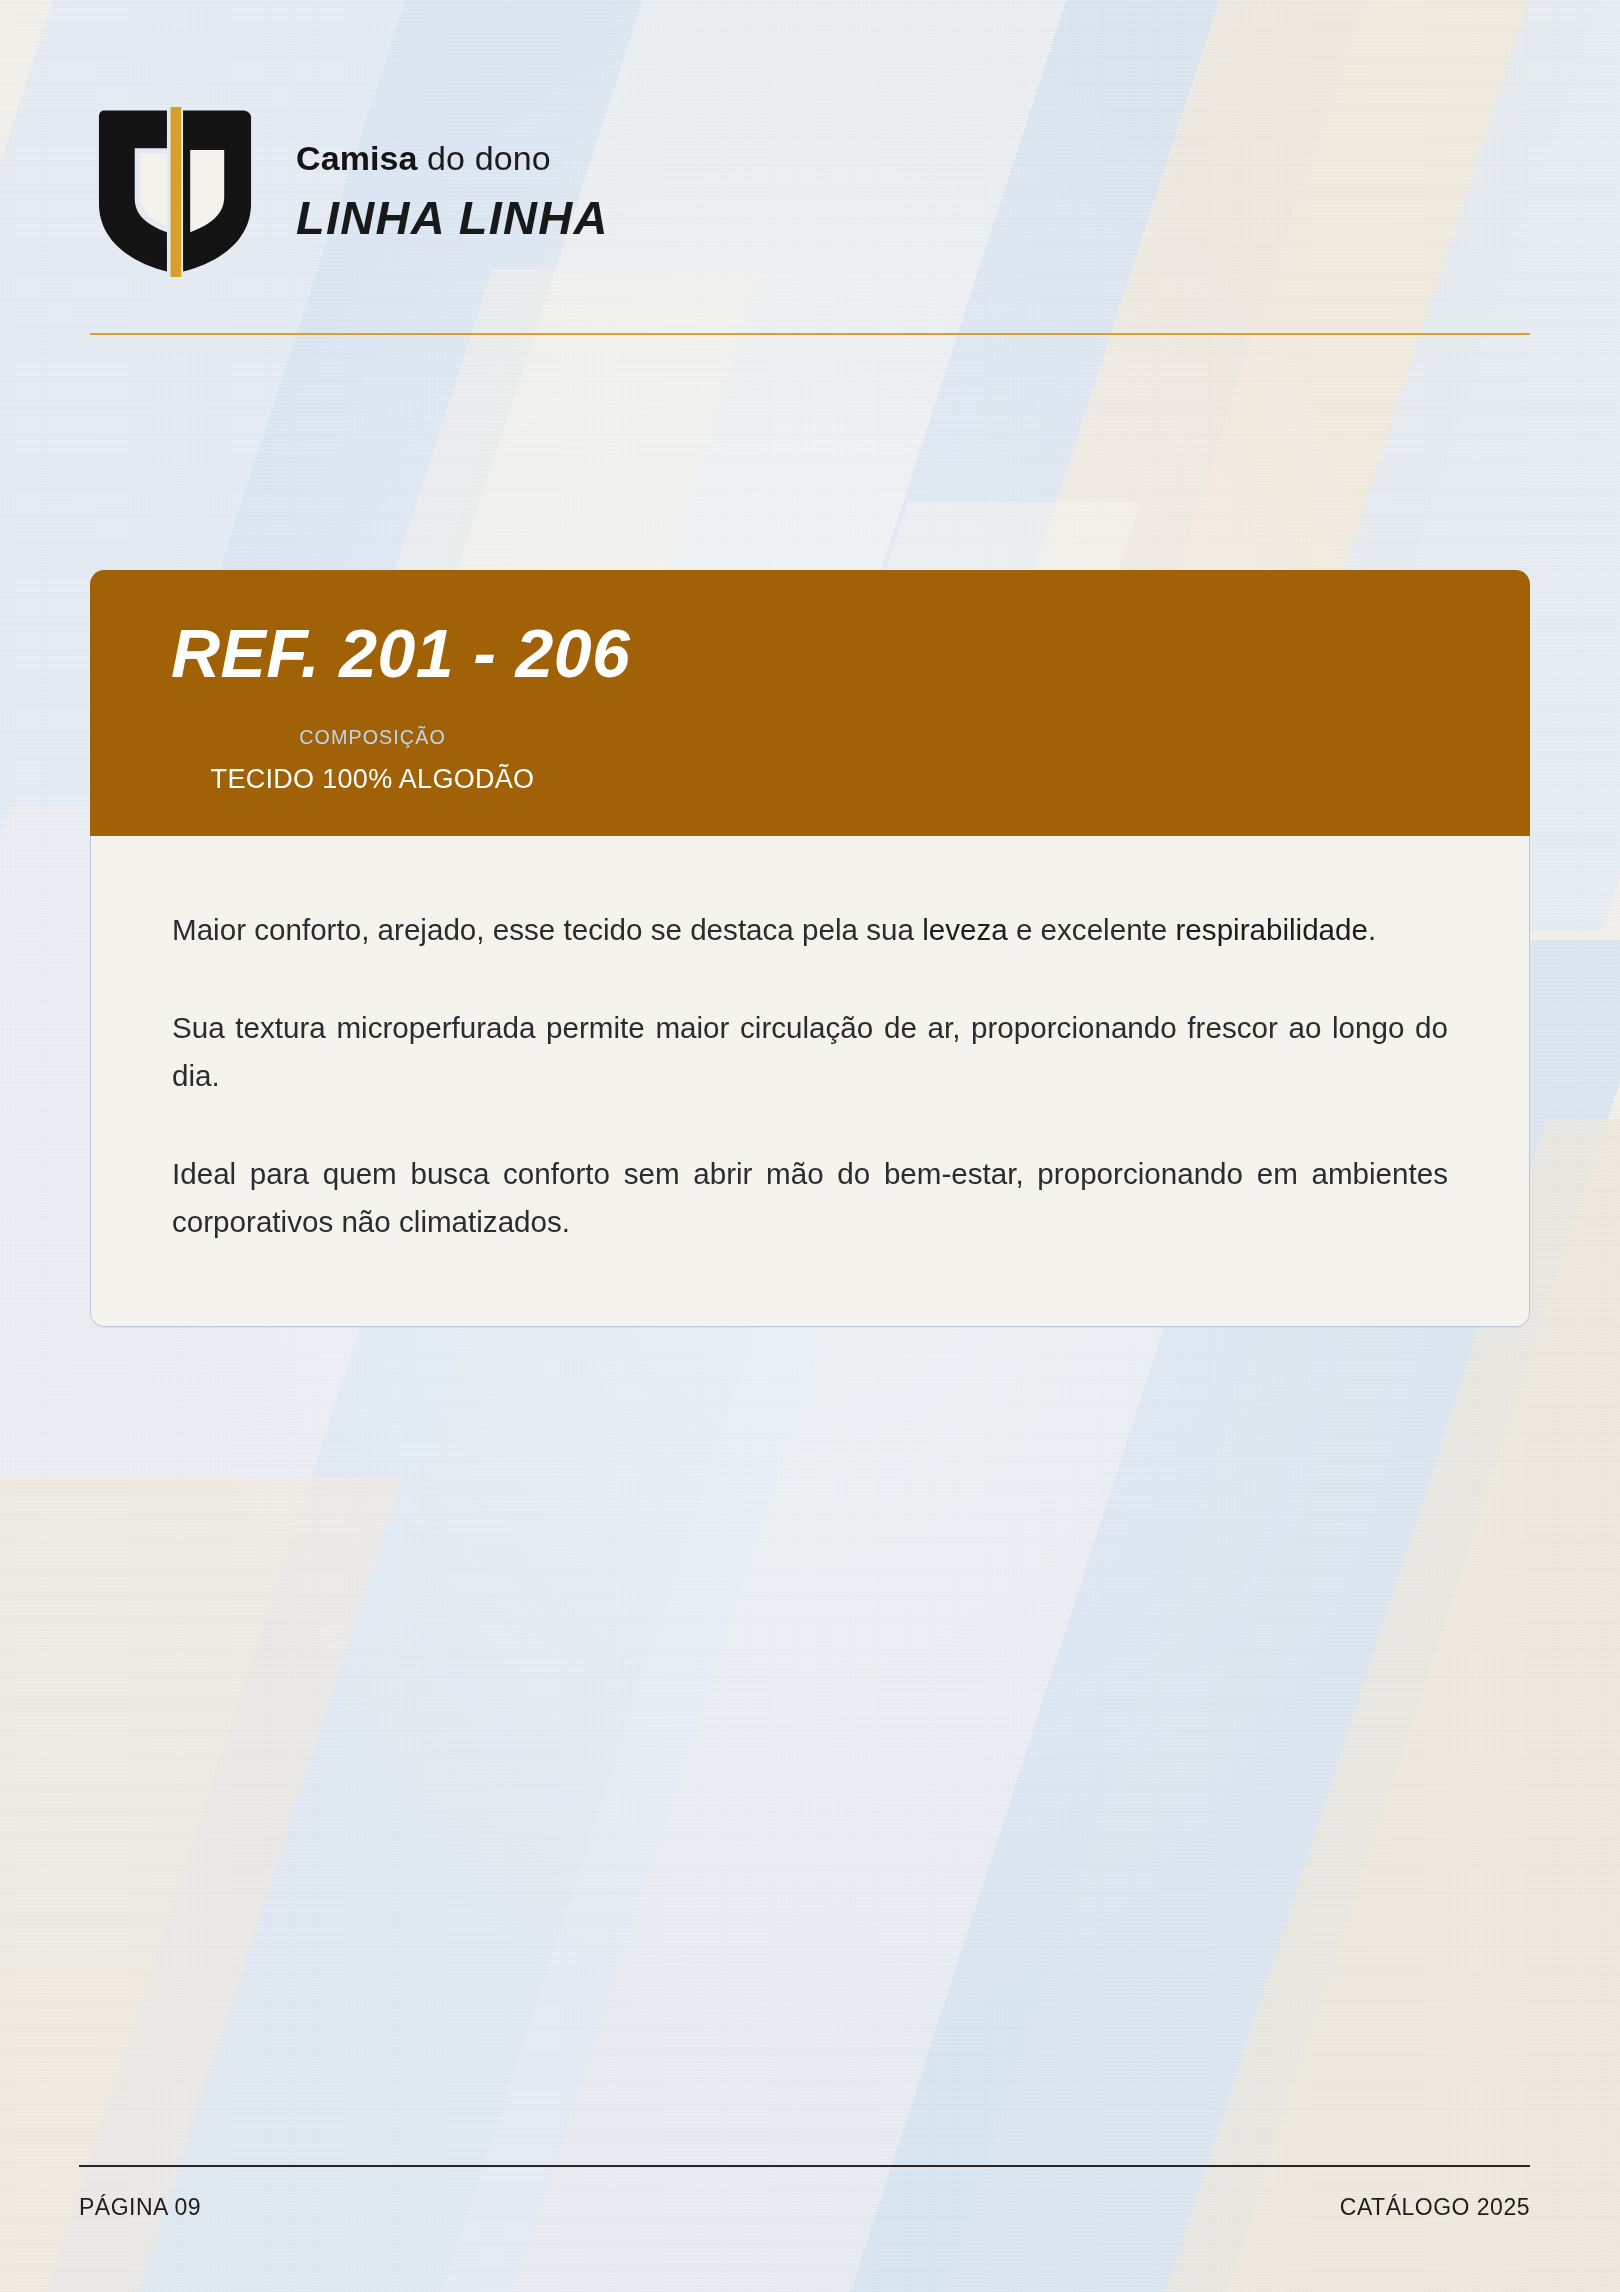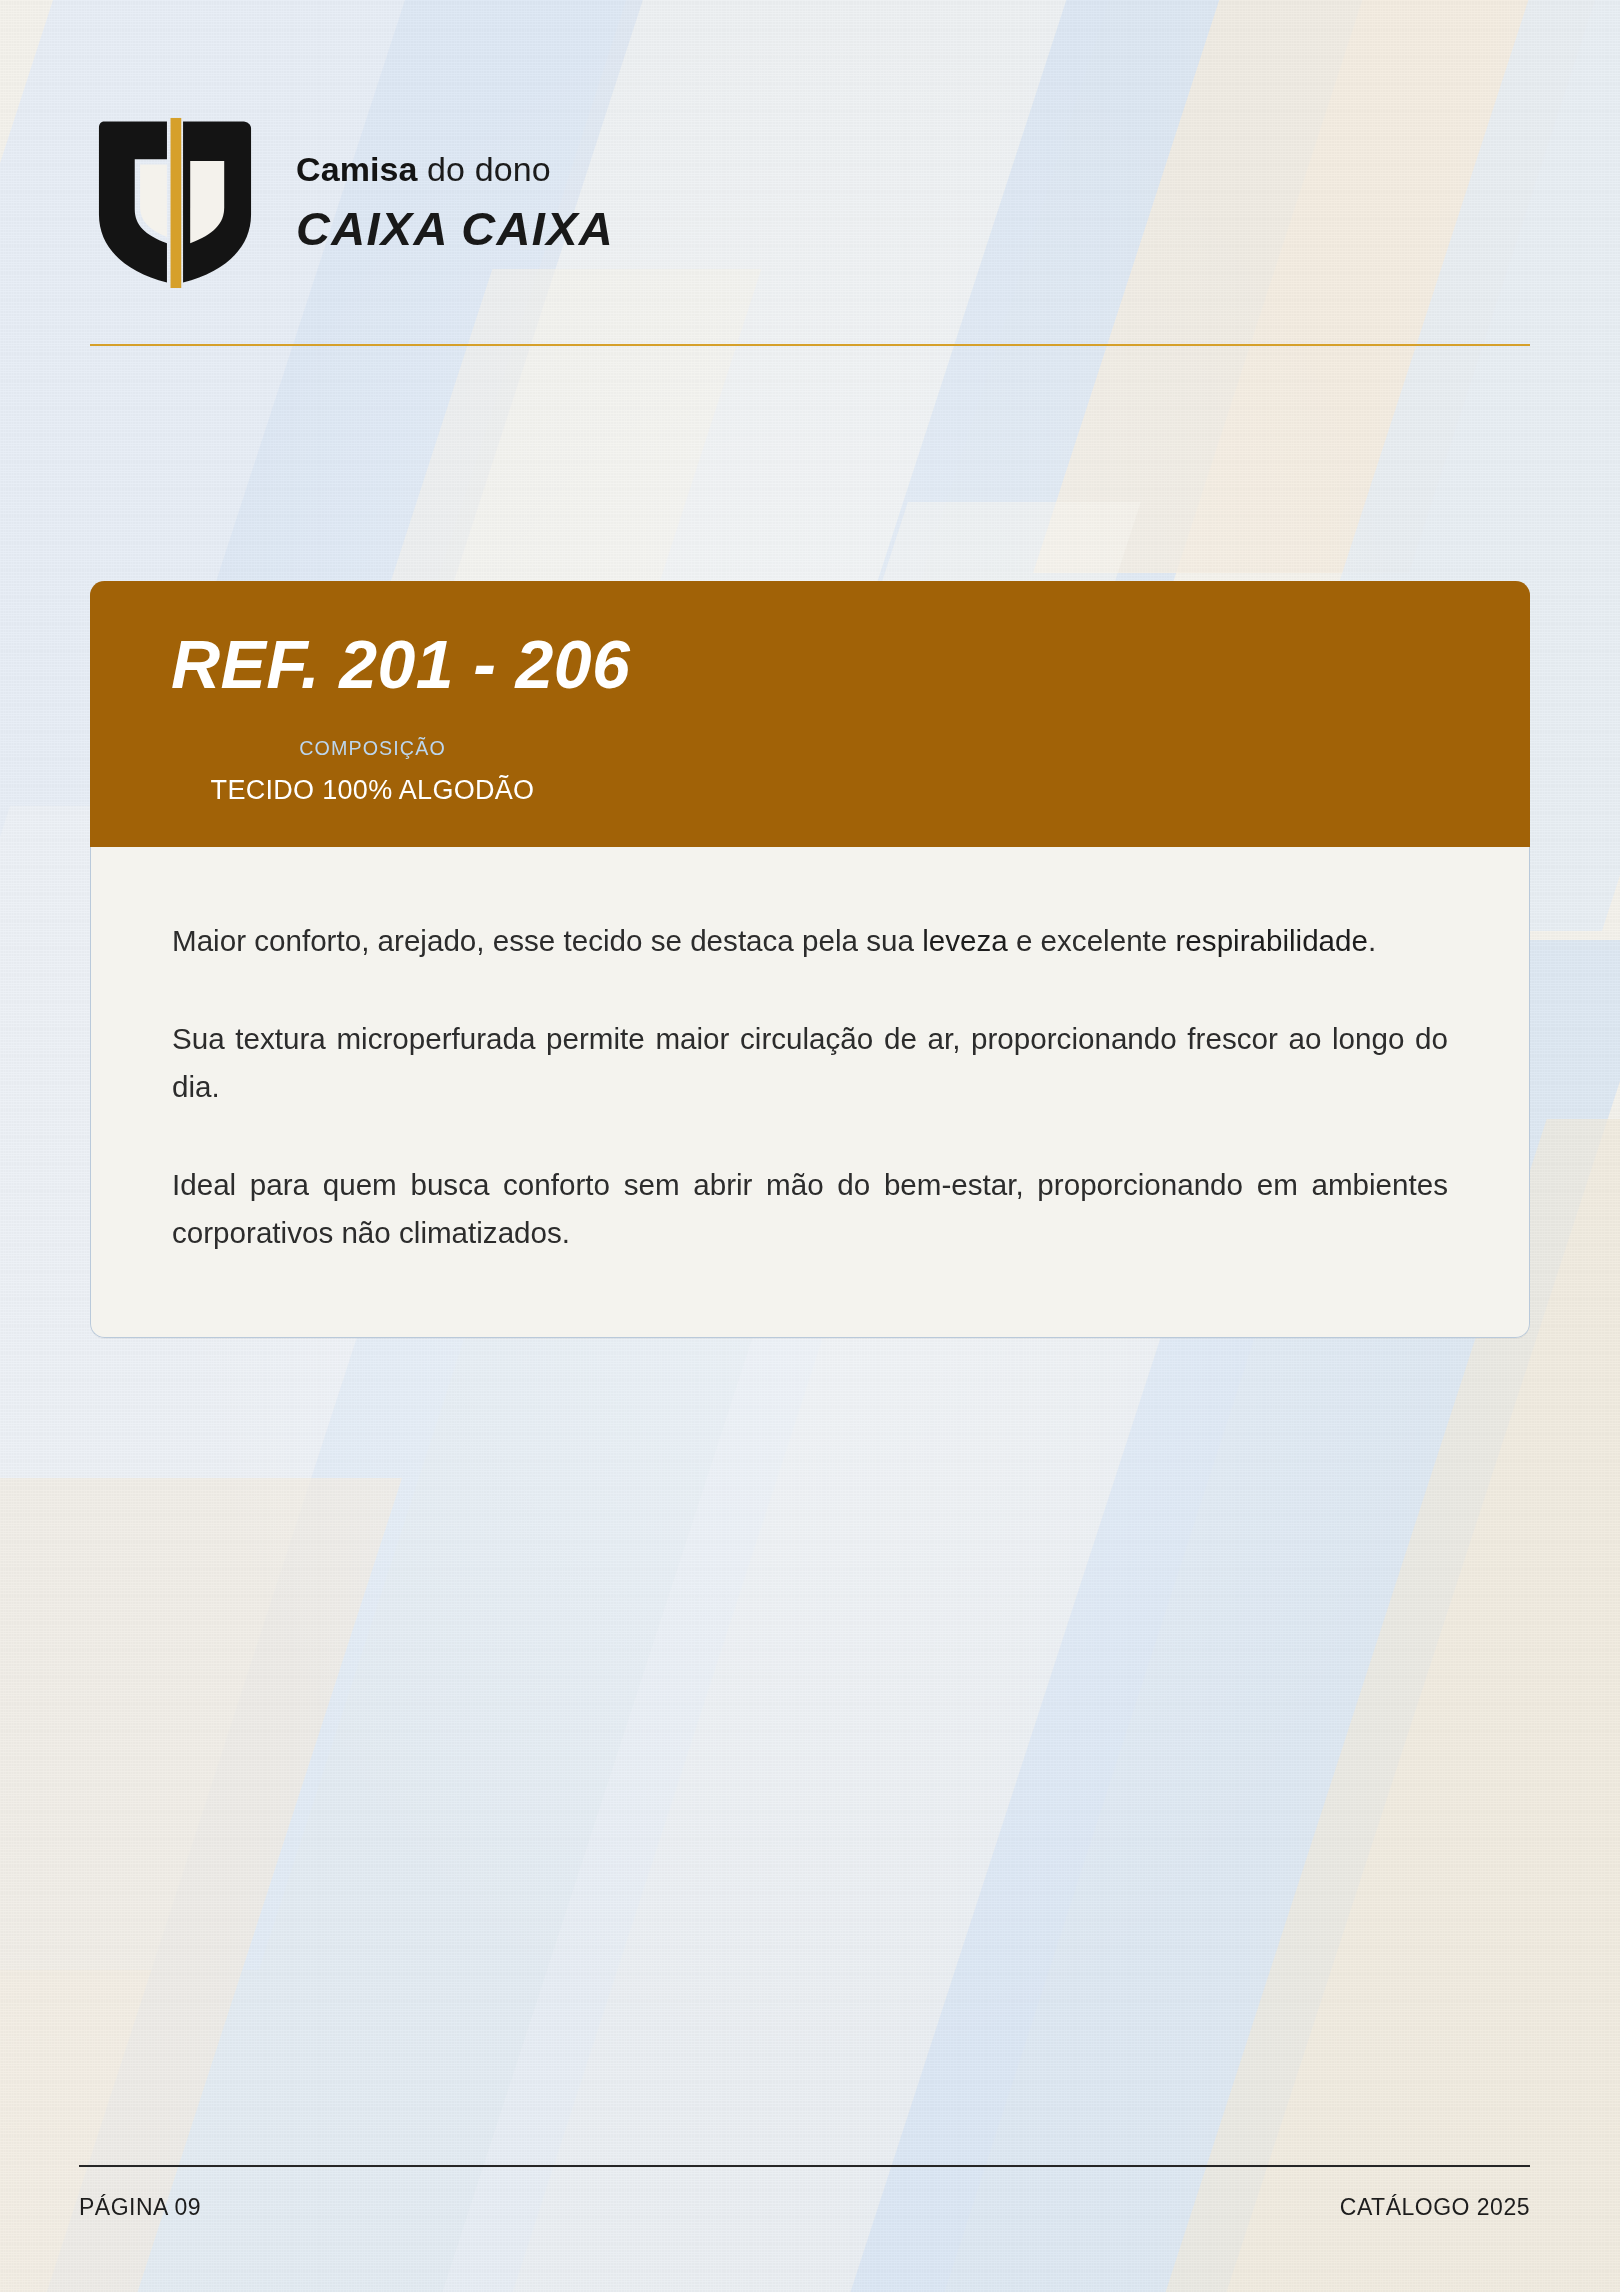--- a/index.html
+++ b/index.html
@@ -60,21 +60,21 @@
     background: radial-gradient(ellipse at 50% 45%, rgba(255,255,255,0.35) 0%, rgba(255,255,255,0) 60%);
   }
 
   
   .page {
     position: relative;
     z-index: 2;
     width: 1620px;
     height: 2293px;
     box-sizing: border-box;
-    padding: 15px 90px;
+    padding: 4px 90px;
   }
 
   
   .header {
     display: flex;
     align-items: center;
     padding-top: 94px;
     gap: 36px;
   }
   .logo-mark {
@@ -228,21 +228,21 @@
         <path d="M104 14 H170 C176 14 180 17 180 22 V118 C180 156 150 182 104 194 V14 Z" fill="#141414"></path>
         <path d="M112 58 V150 C138 140 150 128 150 110 V58 Z" fill="#f4f2ec"></path>
 
         <rect x="90" y="10" width="12" height="196" fill="#d6a02a"></rect>
       </svg>
     </div>
     <div class="brand-lines">
       <div class="brand-name">
         <span class="b-strong">Camisa</span><span class="b-light"> do dono</span>
       </div>
-      <div class="brand-sub">CAIXA CAIXA</div>
+      <div class="brand-sub">LINHA LINHA</div>
     </div>
   </div>
 
   <div class="header-rule"></div>
 
   <div class="card">
     <div class="card-head">
       <h1 class="ref-title">REF. 201 - 206</h1>
       <div class="specs">
         <div class="spec">

